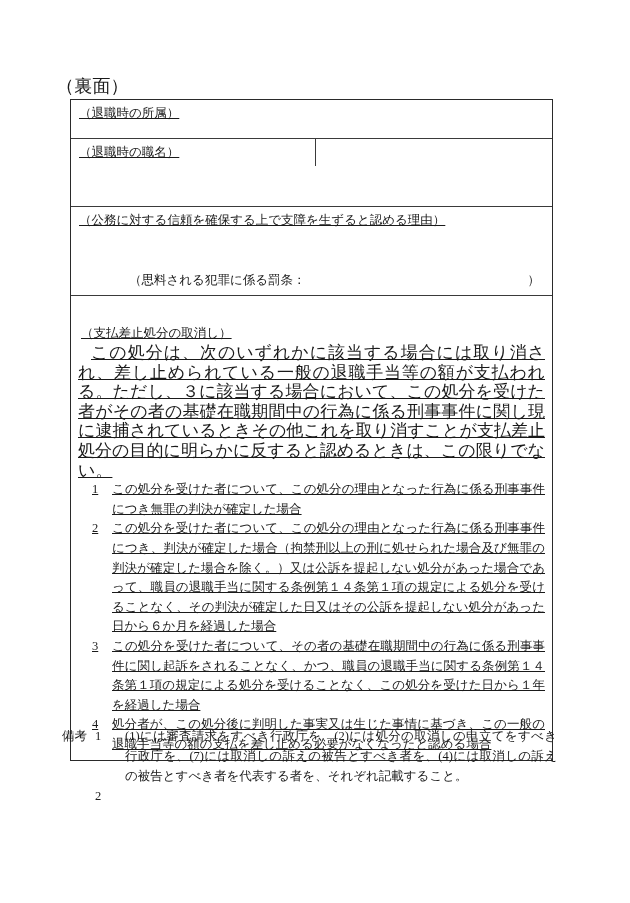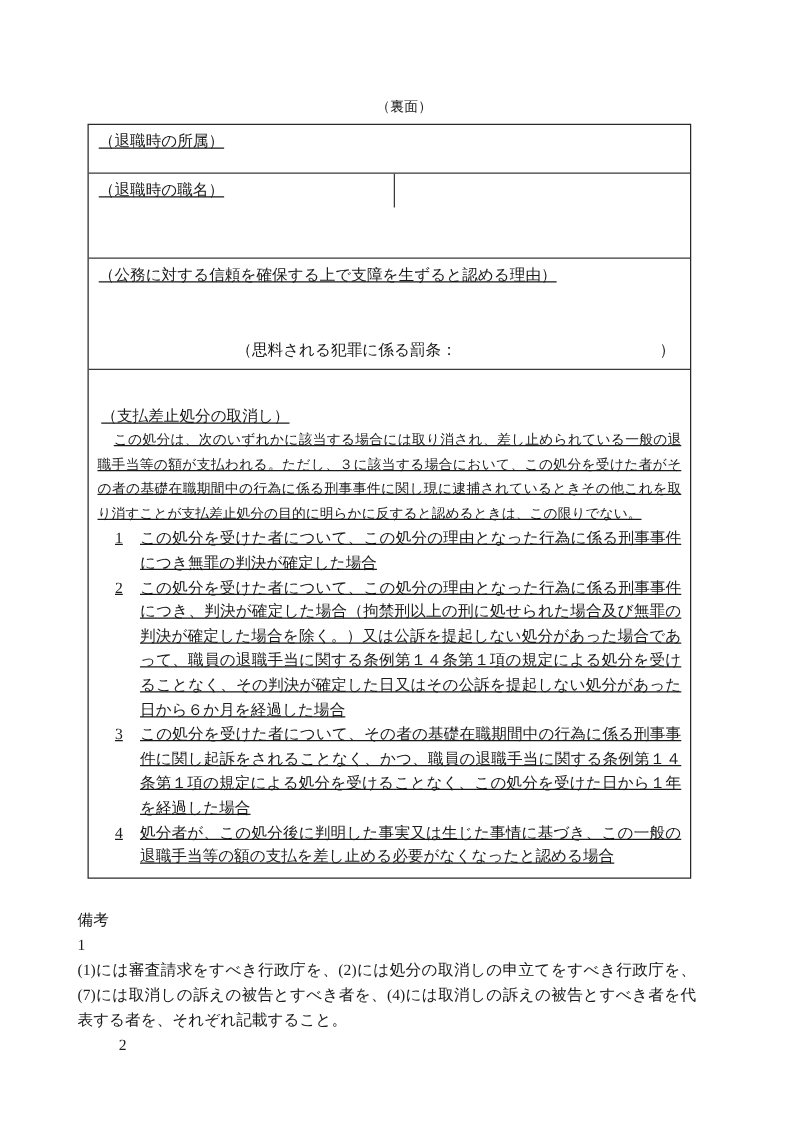--- a/index.html
+++ b/index.html
@@ -20,25 +20,24 @@
     position: absolute;
     left: 0;
     top: 0;
     width: 630px;
     height: 903px;
   }
 
   
   .page-header {
     position: absolute;
-    left: 82px;
+    left: 56px;
     top: 78px;
     width: 483px;
-    text-align: center;
-    font-size: 11px;
+    font-size: 18px;
     line-height: 16px;
     letter-spacing: 0.2px;
   }
 
   
   .form-table {
     position: absolute;
     left: 70px;
     top: 99px;
     width: 483px;
@@ -98,38 +97,38 @@
   .row-reason .cell { width: 100%; }
   .penal-line {
     position: absolute;
     left: 0;
     right: 0;
     bottom: 6px;
     display: flex;
     font-size: 12.5px;
     line-height: 17.5px;
   }
-  .penal-label { margin-left: 118px; }
+  .penal-label { margin-left: 58px; }
   .penal-close { margin-left: auto; margin-right: 12px; }
 
   
   .row-cancel { }
   .row-cancel .cell {
     width: 100%;
     padding: 4px 7px 6px 7px;
     margin-top: 24px;
   }
 
   .sec-title {
     font-size: 12.5px;
     line-height: 19px;
     padding-left: 3px;
   }
   .para {
-    font-size: 11px;
+    font-size: 17px;
     line-height: 19.6px;
     text-indent: 13px;
     text-align: justify;
     margin: 0;
     padding: 0;
   }
 
   .num-list {
     margin: 0;
     padding: 0;
@@ -154,21 +153,20 @@
   .remarks {
     position: absolute;
     left: 62px;
     top: 726px;
     width: 495px;
     font-size: 12.5px;
     line-height: 20px;
   }
   .remark-row {
     display: flex;
-    flex-direction: column;
   }
   .remark-label {
     flex: none;
     width: 33px;
   }
   .remark-num {
     flex: none;
     width: 30px;
     text-align: left;
   }

